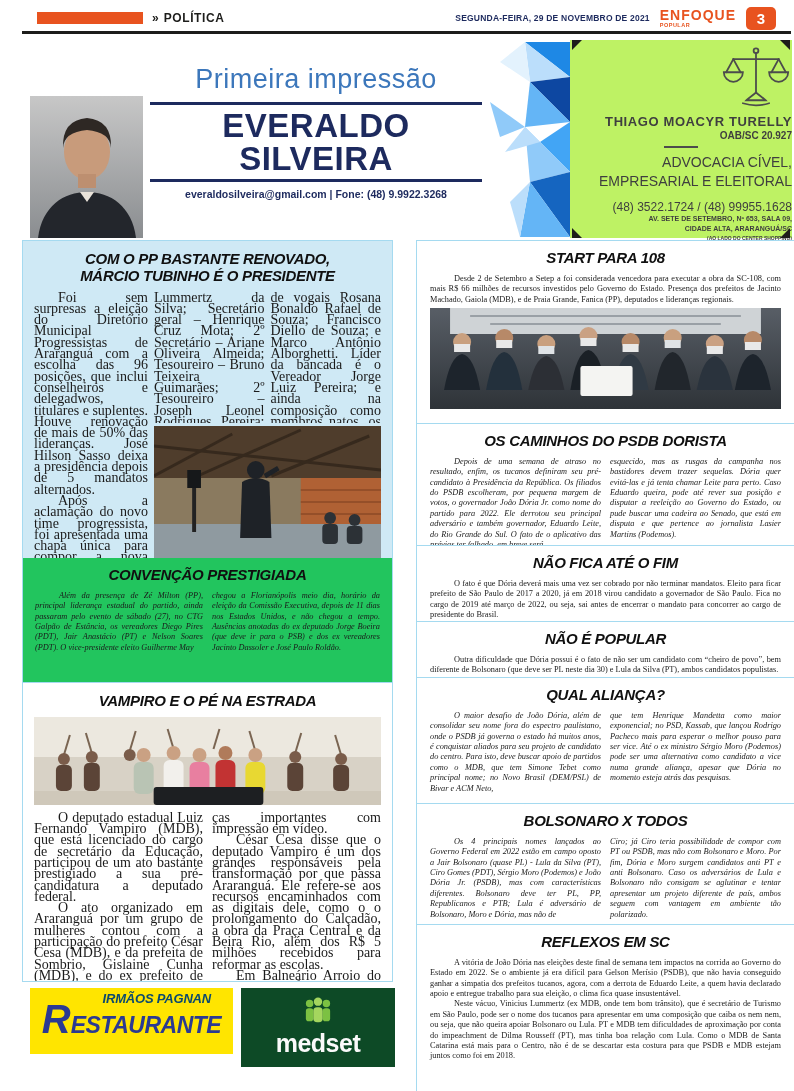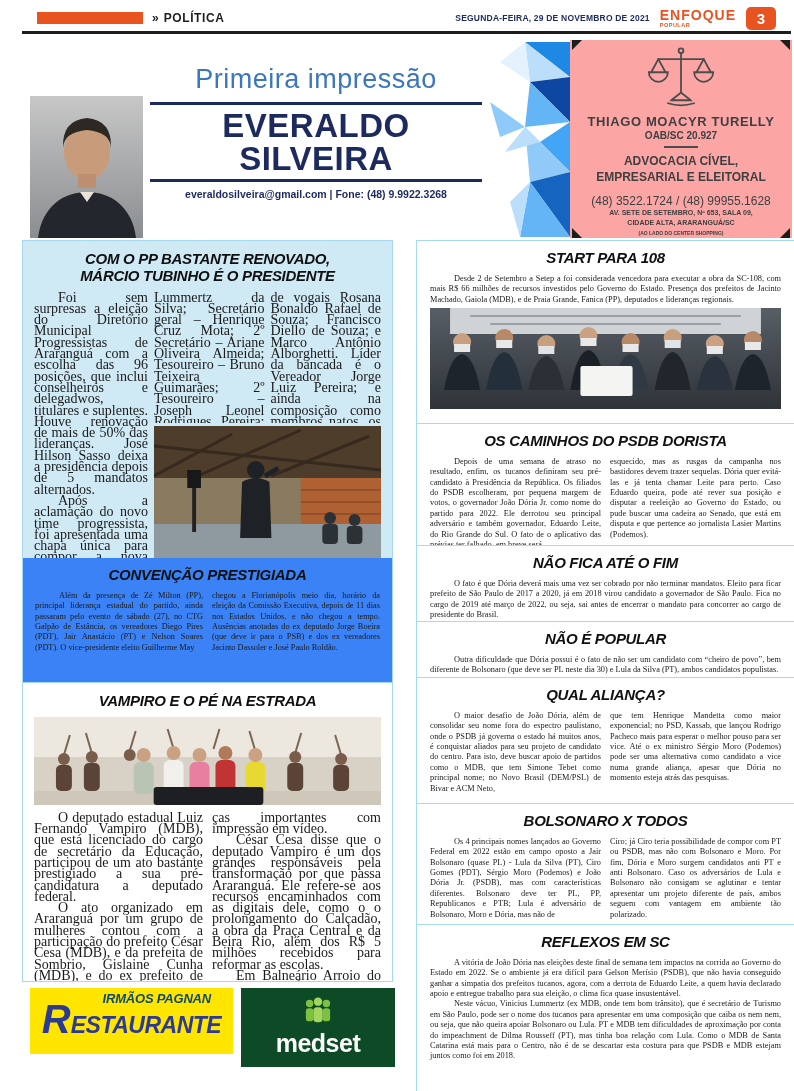--- a/index.html
+++ b/index.html
@@ -30,31 +30,31 @@
   .banner-center { position:absolute; left:128px; top:28px; width:332px; text-align:center;
                    font-family:"Liberation Sans", sans-serif; }
   .kicker { font-size:27px; color:#3c77bb; letter-spacing:.5px; }
   .nline { height:3px; background:#1d2a5e; margin:7px 0 4px; }
   .nline2 { height:3px; background:#1d2a5e; margin:4px 0 6px; }
   .banner-title { font-size:33px; font-weight:bold; color:#1d2a5e; letter-spacing:.5px; line-height:1; }
   .contact { font-size:10.5px; font-weight:bold; color:#1d2a5e; }
   .poly { position:absolute; left:448px; top:6px; width:100px; height:196px; }
 
   
-  .law-ad { position:absolute; top:40px; left:570px; width:222px; height:198px; background:#fca5a5;
-            text-align:center; font-family:"Liberation Sans", sans-serif; color:#3f3f3f; }
+  .law-ad { position:absolute; top:40px; left:570px; width:222px; height:198px; background:#bef264;
+            text-align:right; font-family:"Liberation Sans", sans-serif; color:#3f3f3f; }
   .corner { position:absolute; width:0; height:0; }
   .c-tl { top:0; left:2px;  border-top:10px solid #1d1d1b; border-right:10px solid transparent; }
   .c-tr { top:0; right:2px; border-top:10px solid #1d1d1b; border-left:10px solid transparent; }
   .c-bl { bottom:0; left:2px;  border-bottom:10px solid #1d1d1b; border-right:10px solid transparent; }
   .c-br { bottom:0; right:2px; border-bottom:10px solid #1d1d1b; border-left:10px solid transparent; }
   .law-name { font-size:13px; font-weight:bold; letter-spacing:.6px; margin-top:2px; }
   .law-oab { font-size:10px; font-weight:bold; margin-top:1px; }
   .law-div { width:34px; height:2px; background:#4c4c4c; margin:5px auto; }
-  .law-adv { font-size:12px; font-weight:bold; line-height:1.35; }
+  .law-adv { font-size:14px; font-weight:normal; line-height:1.35; }
   .law-phones { font-size:12px; font-weight:normal; margin-top:9px; }
   .law-addr { font-size:7px; font-weight:bold; line-height:1.4; }
   .law-addr3 { font-size:5px; font-weight:bold; }
 
   
   .sec-title { font-family:"Liberation Sans", sans-serif; font-style:italic; font-weight:bold;
                font-size:15px; letter-spacing:-.3px; color:#101010; text-align:center;
                line-height:1.12; margin:3px 0 7px; }
   .btxt { font-size:14px; line-height:11.3px; text-align:justify; }
   .stxt { font-size:8.3px; line-height:10.4px; text-align:justify; }
@@ -65,22 +65,22 @@
 
   
   .left-col { position:absolute; left:22px; top:240px; width:371px; border:1.5px solid #a5daf0; }
   .pp-box { background:#cfe9f5; height:317px; padding:7px 11px 16px; overflow:hidden; }
   .pp-grid { display:flex; gap:6px; }
   .pp-c1 { width:114px; height:268px; overflow:hidden; }
   .pp-right { flex:1; }
   .pp-cols { display:flex; gap:6px; height:131px; overflow:hidden; }
   .pp-cols > div { flex:1; }
   .pp-photo { height:134px; margin-top:3px; }
-  .conv-box { background:#3b82f6; height:124px; padding:6px 12px; overflow:hidden; }
-  .two-cols { display:flex; gap:9px; }
+  .conv-box { background:#22c55e; height:124px; padding:6px 12px; overflow:hidden; }
+  .two-cols { display:flex; gap:9px;font-style:italic; }
   .two-cols > div { flex:1; }
   .vamp-box { background:#fff; border-top:1.5px solid #a5daf0; height:299px; padding:7px 11px; overflow:hidden; }
   .vamp-photo { height:88px; }
   .vamp-cols { display:flex; gap:9px; margin-top:7px; height:172px; overflow:hidden; }
   .vamp-cols > div { flex:1; }
 
   
   .right-col { position:absolute; left:400px; top:240px; width:379px; height:908px;
                border:1.5px solid #a5daf0; background:#fff;margin-left:16px; }
   .rsec { padding:6px 13px 5px; overflow:hidden; }

